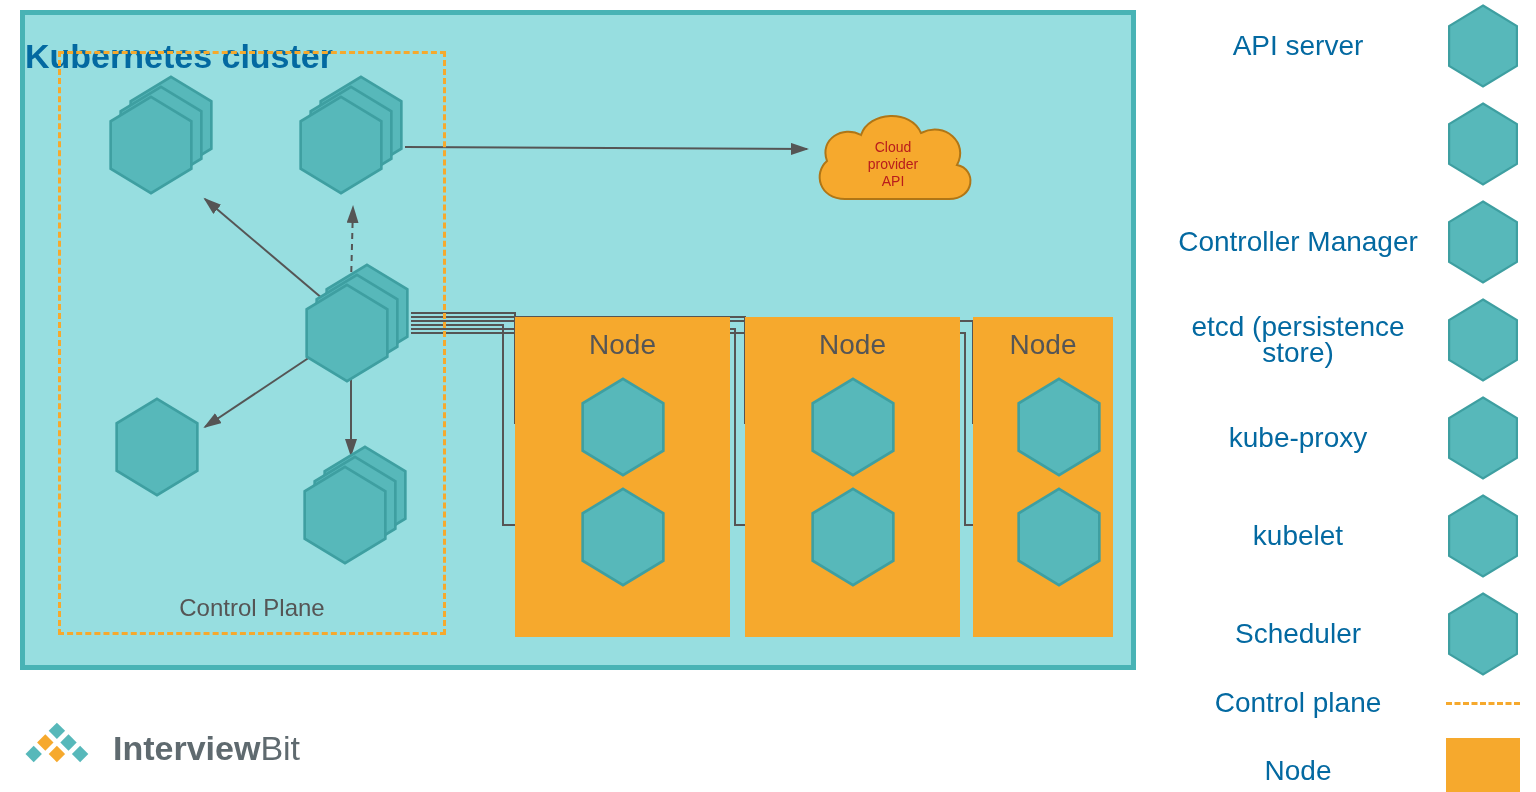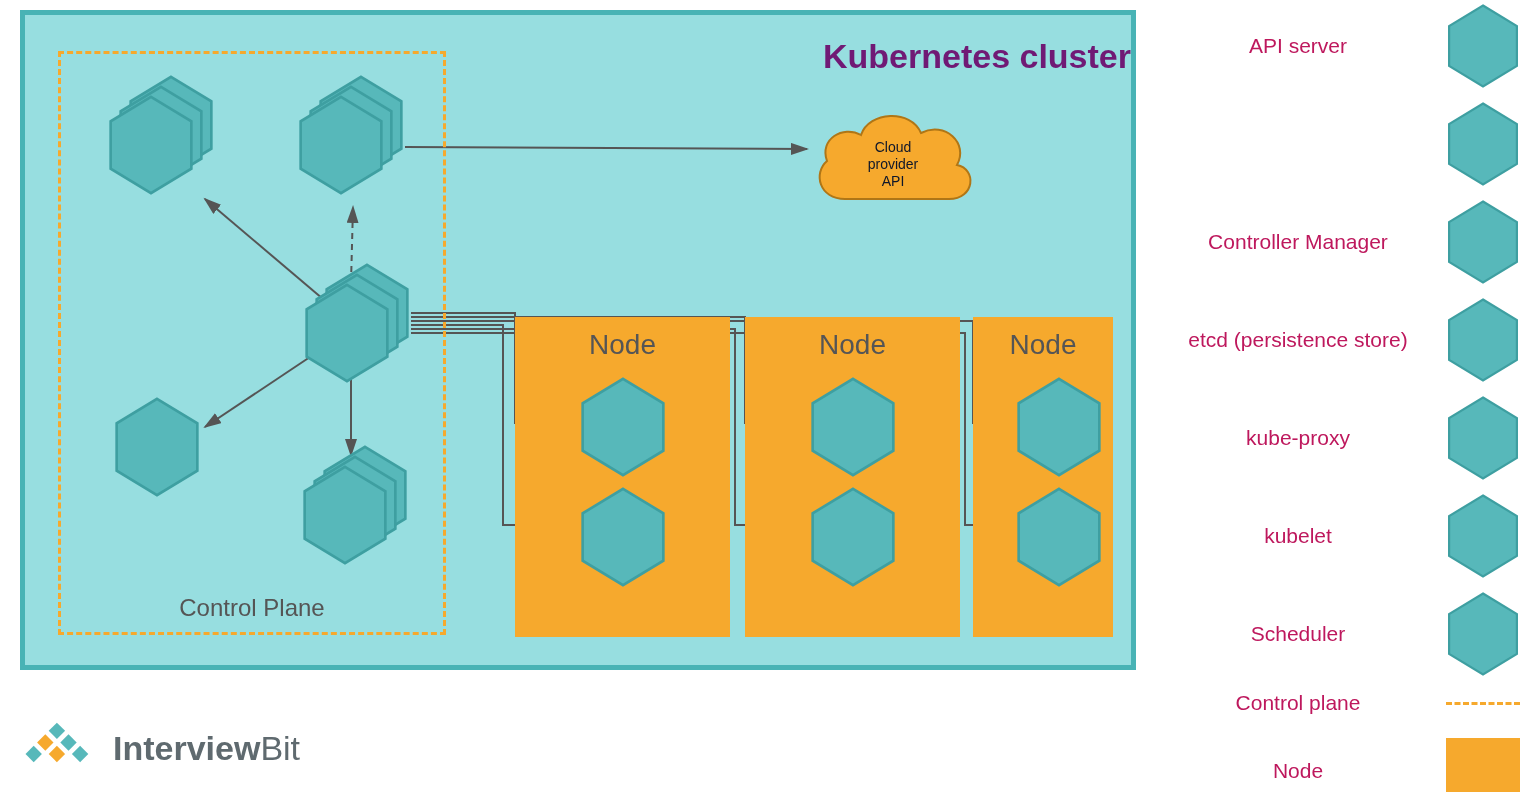--- a/index.html
+++ b/index.html
@@ -1,31 +1,31 @@
 <!DOCTYPE html>
 <html><head>
 <meta charset="utf-8">
 <style>
   html,body{margin:0;padding:0;width:1536px;height:792px;background:#fff;font-family:"Segoe UI",Arial,sans-serif;color:#5f6a6f;}
   .canvas{position:relative;width:1536px;height:792px;}
   .cluster{position:absolute;left:20px;top:10px;width:1116px;height:660px;background:#97DEE0;border:5px solid #48B3B5;box-sizing:border-box;}
-  .title{position:absolute;left:0;right:0;top:22px;text-align:right;font-size:34px;font-weight:600;color:#701a75;}
+  .title{position:absolute;left:0;right:0;top:22px;text-align:left;font-size:34px;font-weight:600;color:#0369a1;}
   .control-plane{position:absolute;left:33px;top:36px;width:388px;height:584px;border:3px dashed #F6A92D;box-sizing:border-box;}
   .cp-label{position:absolute;left:0;right:0;bottom:10px;text-align:center;font-size:24px;color:#555;font-weight:500;}
   .hex{position:absolute;width:88px;height:100px;}
   .hex svg{width:100%;height:100%;display:block;}
   .stack{position:absolute;}
   .cloud{position:absolute;left:780px;top:88px;width:176px;height:120px;}
   .cloud svg{width:100%;height:100%;display:block;}
-  .cloud-text{position:absolute;left:0;right:0;top:36px;text-align:center;font-size:14px;line-height:17px;color:#0f172a;}
+  .cloud-text{position:absolute;left:0;right:0;top:36px;text-align:center;font-size:14px;line-height:17px;color:#b91c1c;}
   .node{position:absolute;width:215px;height:320px;background:#F6A92D;top:302px;}
   .node-title{position:absolute;left:0;right:0;top:12px;text-align:center;font-size:28px;color:#555;font-weight:500;}
   .legend{position:absolute;left:1160px;top:4px;width:360px;}
   .lg-row{display:flex;align-items:center;justify-content:flex-end;margin-bottom:14px;}
-  .lg-label{flex:1;text-align:center;font-size:21px;line-height:26px;color:#be185d;padding-right:10px;}
+  .lg-label{flex:1;text-align:center;font-size:28px;line-height:26px;color:#0369a1;padding-right:10px;}
   .lg-hex{width:74px;height:84px;}
   .lg-hex svg{width:100%;height:100%;display:block;}
   .lg-dash{width:74px;height:0;border-top:3px dashed #F6A92D;}
   .lg-sq{width:74px;height:66px;background:#F6A92D;}
   .brand{position:absolute;left:22px;bottom:15px;display:flex;align-items:center;}
   .brand svg{width:78px;height:58px;}
   .brand-text{font-size:34px;font-weight:500;margin-left:13px;}
   .brand-text .b{font-weight:700;}
   .connectors{position:absolute;left:0;top:0;width:1116px;height:660px;pointer-events:none;}
 </style>

